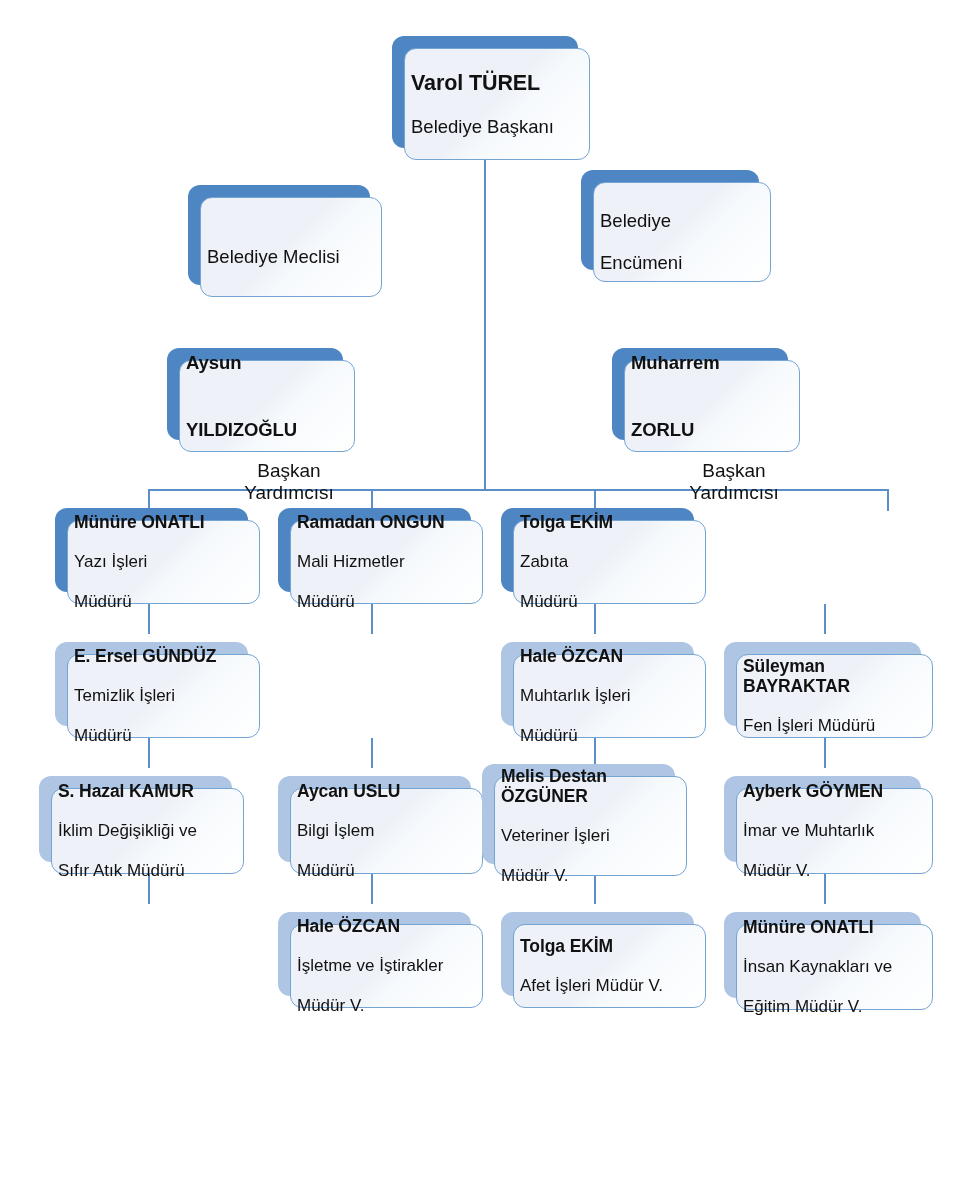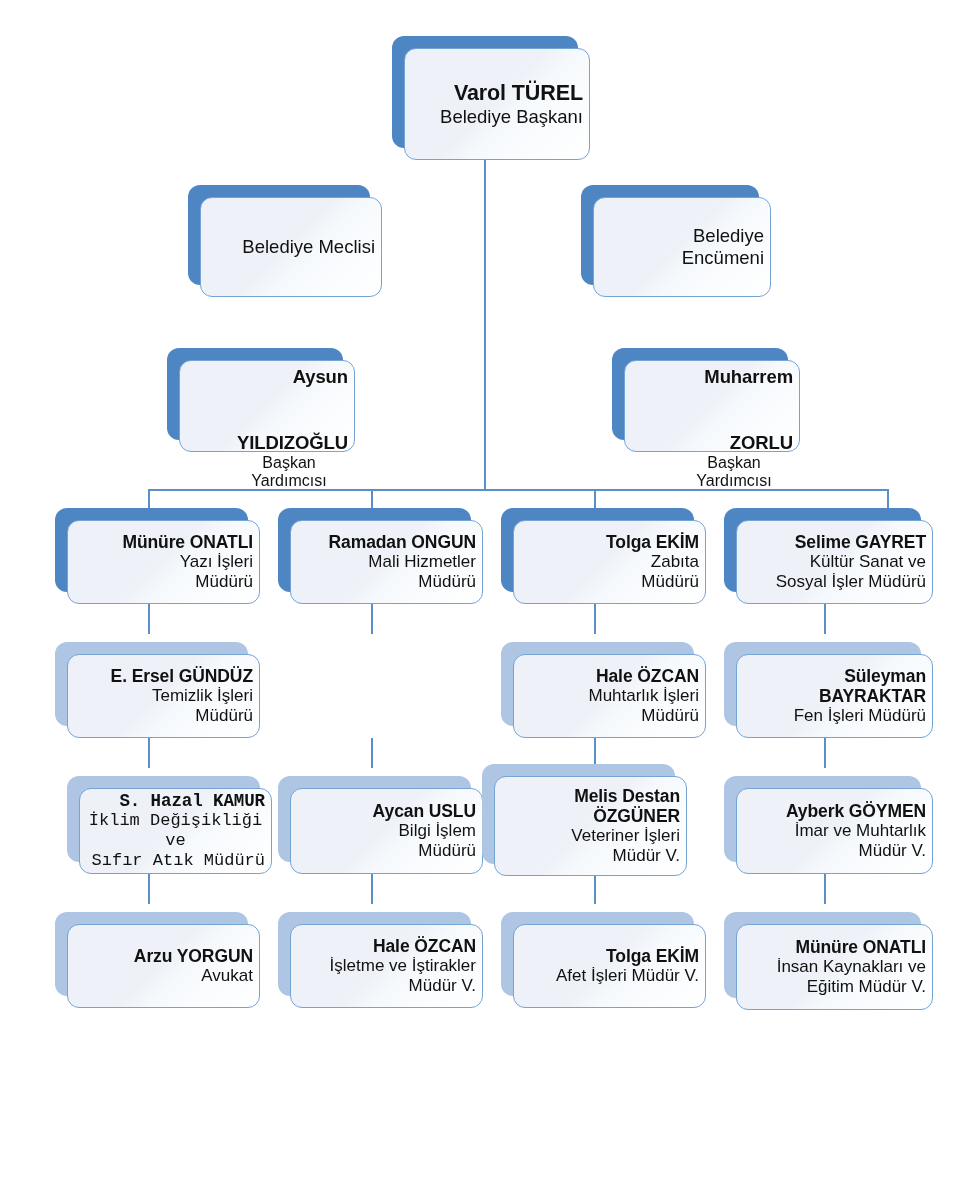--- a/index.html
+++ b/index.html
@@ -50,44 +50,45 @@
     left: 12px;
     top: 12px;
     width: 100%;
     height: 100%;
     box-sizing: border-box;
     border: 1.6px solid #74a4d4;
     border-radius: 12px;
     background: linear-gradient(135deg, #eef2f8 0%, #eef2f8 48%, #f7fafd 62%, #ffffff 100%);
     display: flex;
     flex-direction: column;
-    align-items: flex-end;
+    align-items: flex-start;
     justify-content: center;
     text-align: center;
     padding: 4px 6px;
   }
 
   .name {
     font-weight: bold;
     line-height: 1.16;
     letter-spacing: -0.1px;
   }
   .title {
     font-weight: normal;
     line-height: 1.18;
+    margin-top: 20px;
   }
 
   
   .fs-root .name  { font-size: 21.5px; }
   .fs-root .title { font-size: 18.5px; }
 
   .fs-plain .title { font-size: 18.5px; }
 
   .fs-vp .name  { font-size: 18.5px; margin-top: 45px; }
-  .fs-vp .title { font-size: 16px; padding-left: 44px; }
+  .fs-vp .title { font-size: 19px; padding-left: 44px; }
 
   .fs-dept .name  { font-size: 17.5px; }
   .fs-dept .title { font-size: 17px; }
 </style>
 </head>
 <body>
 
 <div id="chart">
 
   <div class="line vline" style="left:484px; top:158px; height:332px;"></div>
@@ -123,21 +124,21 @@
     </div>
   </div>
 
   <div class="node dark fs-plain" style="left:188px; top:185px; width:182px; height:100px;">
     <div class="shadow"></div>
     <div class="card">
       <div class="title">Belediye Meclisi</div>
     </div>
   </div>
 
-  <div class="node dark fs-plain" style="left:581px; top:185px; width:178px; height:100px;">
+  <div class="node dark fs-plain" style="left:581px; top:170px; width:178px; height:100px;">
     <div class="shadow"></div>
     <div class="card">
       <div class="title">Belediye</div>
       <div class="title">Encümeni</div>
     </div>
   </div>
 
   <div class="node dark fs-vp" style="left:167px; top:348px; width:176px; height:92px;">
     <div class="shadow"></div>
     <div class="card">
@@ -167,36 +168,29 @@
 
   <div class="node light fs-dept" style="left:55px; top:642px; width:193px; height:84px;">
     <div class="shadow"></div>
     <div class="card">
       <div class="name">E. Ersel GÜNDÜZ</div>
       <div class="title">Temizlik İşleri</div>
       <div class="title">Müdürü</div>
     </div>
   </div>
 
-  <div class="node light fs-dept" style="left:67px; top:776px; width:193px; height:86px;font-family:Liberation Mono, monospace;">
+  <div class="node light fs-dept" style="left:39px; top:776px; width:193px; height:86px;">
     <div class="shadow"></div>
     <div class="card">
       <div class="name">S. Hazal KAMUR</div>
       <div class="title">İklim Değişikliği ve</div>
       <div class="title">Sıfır Atık Müdürü</div>
     </div>
   </div>
 
-  <div class="node light fs-dept" style="left:55px; top:912px; width:193px; height:84px;">
-    <div class="shadow"></div>
-    <div class="card">
-      <div class="name">Arzu YORGUN</div>
-      <div class="title">Avukat</div>
-    </div>
-  </div>
 
   <div class="node dark fs-dept" style="left:278px; top:508px; width:193px; height:84px;">
     <div class="shadow"></div>
     <div class="card">
       <div class="name">Ramadan ONGUN</div>
       <div class="title">Mali Hizmetler</div>
       <div class="title">Müdürü</div>
     </div>
   </div>
 
@@ -248,28 +242,20 @@
   </div>
 
   <div class="node light fs-dept" style="left:501px; top:912px; width:193px; height:84px;">
     <div class="shadow"></div>
     <div class="card">
       <div class="name">Tolga EKİM</div>
       <div class="title">Afet İşleri Müdür V.</div>
     </div>
   </div>
 
-  <div class="node dark fs-dept" style="left:724px; top:508px; width:197px; height:84px;">
-    <div class="shadow"></div>
-    <div class="card">
-      <div class="name">Selime GAYRET</div>
-      <div class="title">Kültür Sanat ve</div>
-      <div class="title">Sosyal İşler Müdürü</div>
-    </div>
-  </div>
 
   <div class="node light fs-dept" style="left:724px; top:642px; width:197px; height:84px;">
     <div class="shadow"></div>
     <div class="card">
       <div class="name">Süleyman</div>
       <div class="name">BAYRAKTAR</div>
       <div class="title">Fen İşleri Müdürü</div>
     </div>
   </div>
 

